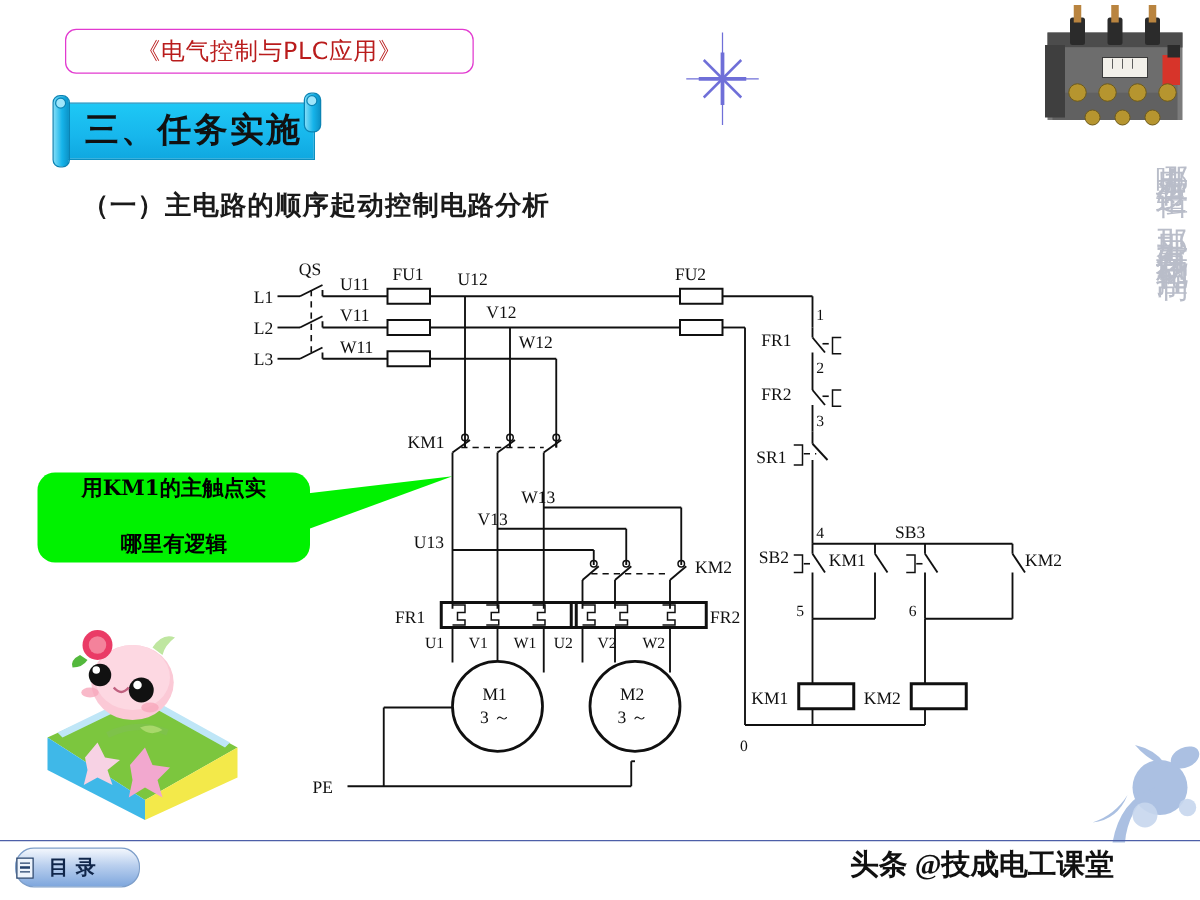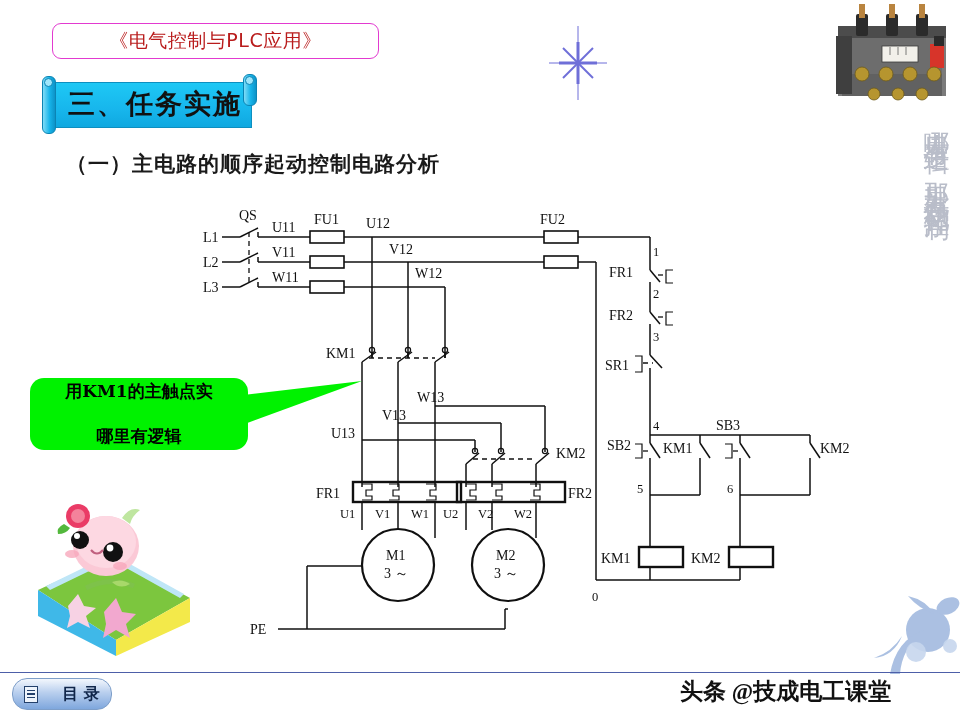--- a/index.html
+++ b/index.html
@@ -79,21 +79,21 @@
   
   #footer-rule{position:absolute;left:0;top:672px;width:960px;height:1px;background:#4d5fa8;}
   #footer-brand{
     position:absolute;left:680px;top:676px;
     font-family:Liberation Serif, serif;
     font-weight:bold;font-size:23px;color:#111;white-space:nowrap;
   }
   #toc-button{
     position:absolute;left:12px;top:678px;width:98px;height:30px;border-radius:15px;
     background:linear-gradient(#f3f7fd,#b9cfee 45%,#7fa7dd);
-    border:1px solid #7d9ec9;display:flex;align-items:center;justify-content:center;gap:24px;
+    border:1px solid #7d9ec9;display:flex;align-items:center;gap:12px;
   }
   #toc-button .ico{
     width:14px;height:17px;border:1.4px solid #23406b;background:#eef4fc;
     display:flex;flex-direction:column;justify-content:space-evenly;padding:1px 0;box-sizing:border-box;
   }
   #toc-button .ico i{display:block;height:1.4px;background:#23406b;margin:0 2px;}
   #toc-button .txt{
     font-family:"DejaVu Serif","Liberation Serif",serif;font-size:16px;color:#10264a;font-weight:bold;
   }
 

